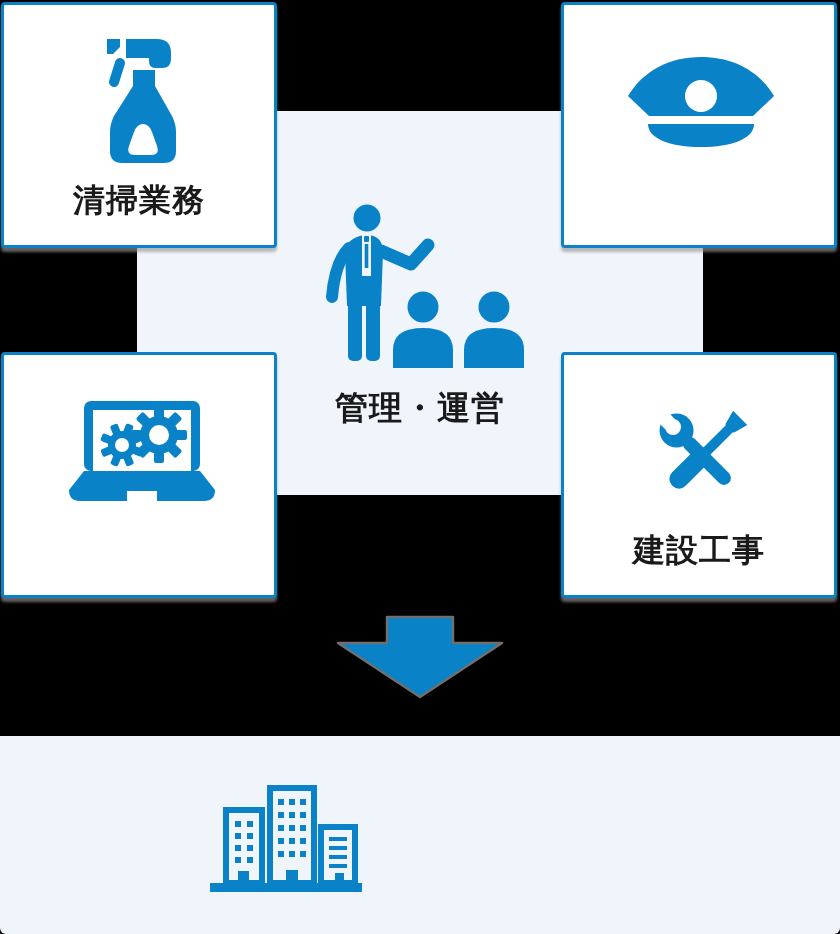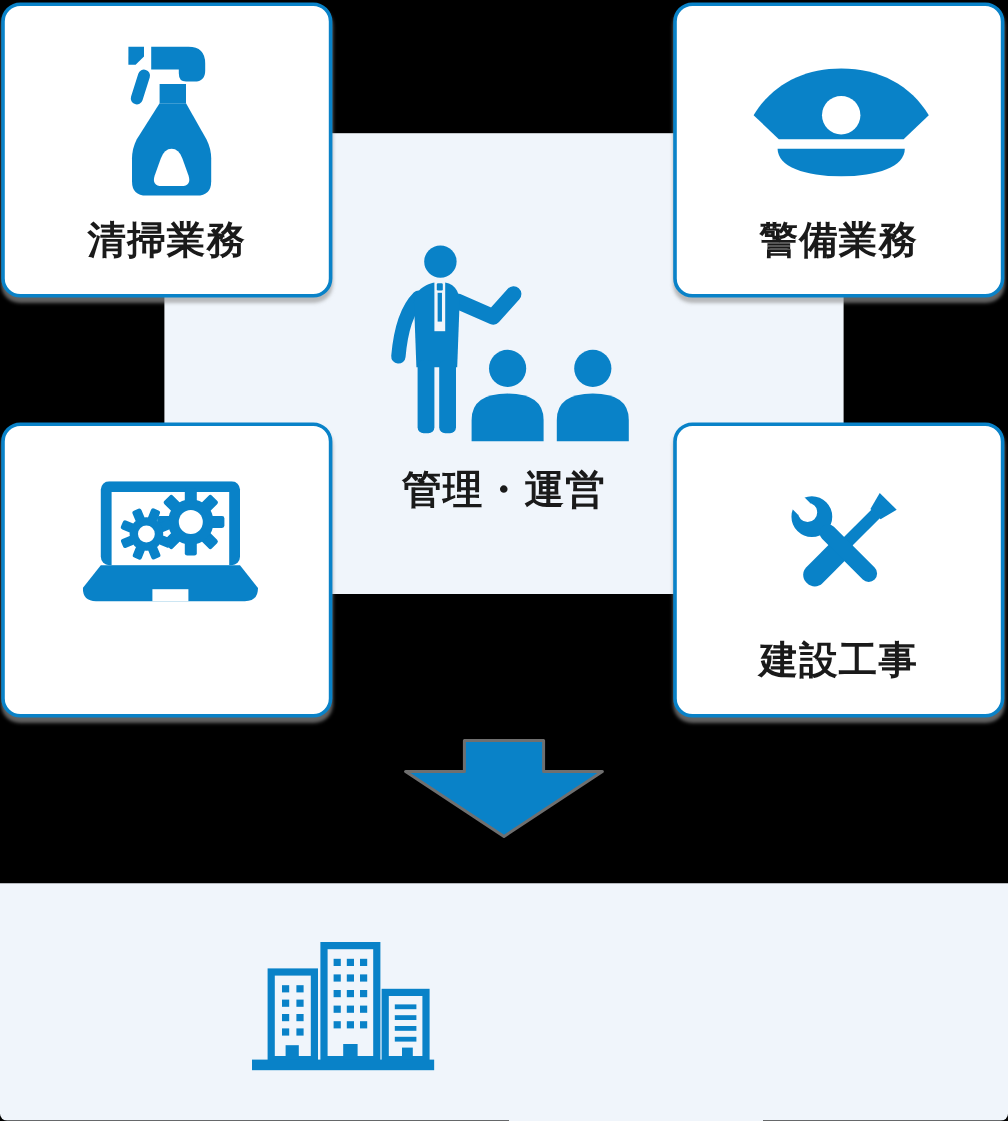--- a/index.html
+++ b/index.html
@@ -6,21 +6,21 @@
   .stage{
     position:relative;width:840px;height:934px;background:#000;
     font-family:"Liberation Sans","DejaVu Sans",sans-serif;overflow:hidden;
   }
   .panel-center{
     position:absolute;left:137px;top:111px;width:566px;height:384px;
     background:#f0f5fb;
   }
   .card{
     position:absolute;width:276px;height:246px;background:#fff;
-    border:3px solid #0982c8;border-radius:16px;box-sizing:border-box;
+    border:3px solid #0982c8;border-radius:4px;box-sizing:border-box;
     box-shadow:0 4px 3px rgba(150,150,150,0.65);
   }
   .card-tl{left:1px;top:2px;}
   .card-tr{left:561px;top:2px;}
   .card-bl{left:1px;top:352px;}
   .card-br{left:561px;top:352px;}
   .card-label{
     position:absolute;left:0;right:0;top:174px;text-align:center;
     font-size:32px;font-weight:700;color:#1a1a1a;letter-spacing:1px;
   }
@@ -74,21 +74,20 @@
     </svg>
     <div class="card-label">清掃業務</div>
   </div>
 
   <div class="card card-tr">
     <svg class="abs" style="left:63px;top:50px;" width="148" height="92" viewBox="0 0 148 92">
       <path class="ic" d="M1,41 C16,16 42,2 74,2 C106,2 132,16 147,41 L126,61 H22 Z"></path>
       <circle class="cut" cx="74" cy="41" r="16"></circle>
       <path class="ic" d="M21,69 H127 C127,84 104,92 74,92 C44,92 21,84 21,69 Z"></path>
     </svg>
-    <div class="card-label">警備業務</div>
   </div>
 
   <div class="card card-bl">
     <svg class="abs" style="left:65px;top:46px;" width="146" height="101" viewBox="0 0 146 101">
       <rect class="ic" x="15" y="0" width="116" height="70" rx="7"></rect>
       <rect class="cut" x="24" y="9" width="98" height="61"></rect>
       <path class="ic" d="M15,70 H131 L146,89 Q146,100 135,100 H11 Q0,100 0,89 Z"></path>
       <rect class="cut" x="58" y="90" width="30" height="10"></rect>
       <g transform="translate(90,34)">
         <g class="ic">

